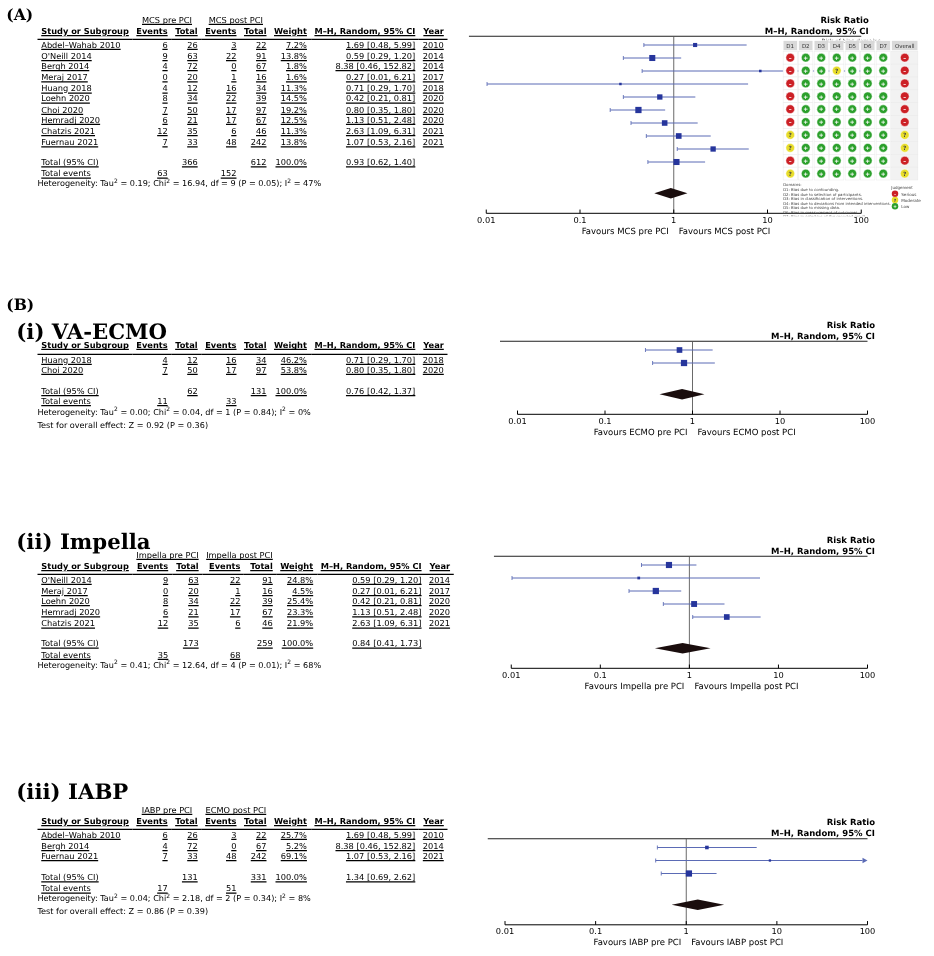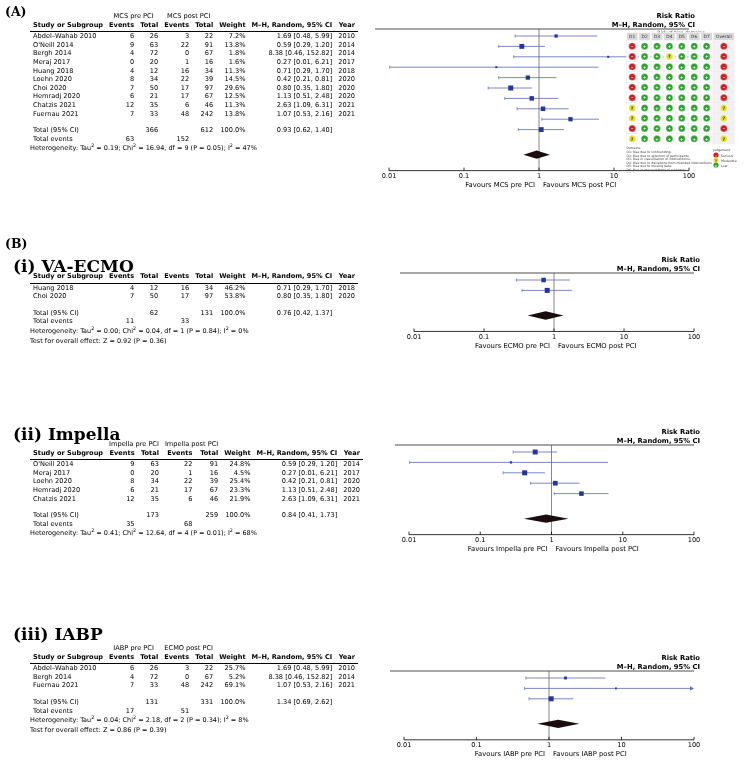--- a/index.html
+++ b/index.html
@@ -19,20 +19,21 @@
   .sub-letter{
     font-family:"DejaVu Serif","Liberation Serif",serif;
     font-weight:bold;font-size:17px;
   }
 
   
   table.meta{
     border-collapse:collapse;
     font-size:6.6px;
     line-height:1.0;
+    text-decoration:underline;
   }
   table.meta td,table.meta th{
     padding:1px 3px 1px 3px;
     white-space:nowrap;
     font-weight:normal;
     vertical-align:bottom;
   }
   table.meta th{font-weight:bold;margin-left:36px;}
   .grp{font-weight:bold;text-align:center;}
   .hdr td,.hdr th{font-weight:bold;}
@@ -155,21 +156,21 @@
             <td class="num">14.5%</td>
             <td class="num">0.42 [0.21, 0.81]</td>
             <td class="num">2020</td>
           </tr>
           <tr>
             <td class="lft">Choi 2020</td>
             <td class="num">7</td>
             <td class="num">50</td>
             <td class="num">17</td>
             <td class="num">97</td>
-            <td class="num">29.6%</td>
+            <td class="num">19.2%</td>
             <td class="num">0.80 [0.35, 1.80]</td>
             <td class="num">2020</td>
           </tr>
           <tr>
             <td class="lft">Hemradj 2020</td>
             <td class="num">6</td>
             <td class="num">21</td>
             <td class="num">17</td>
             <td class="num">67</td>
             <td class="num">12.5%</td>

